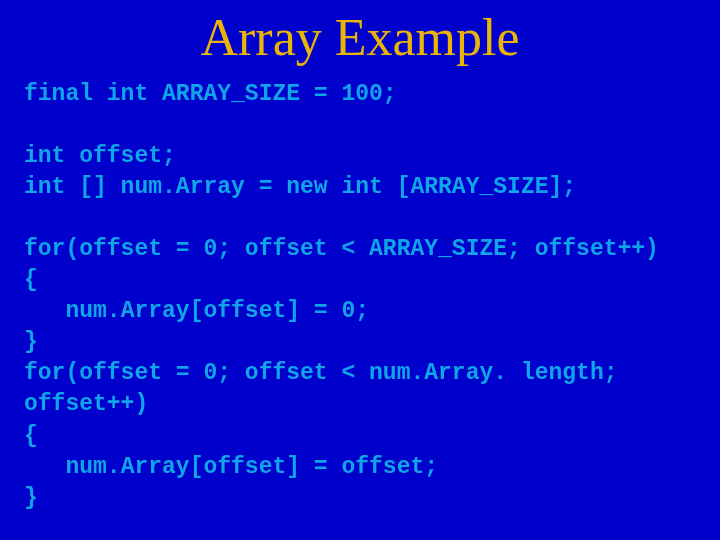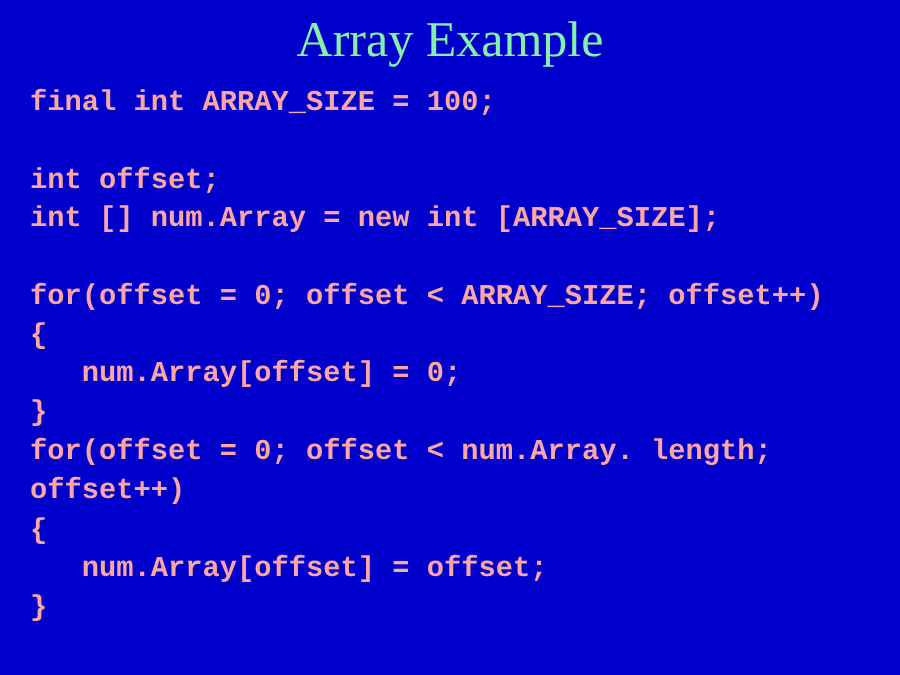--- a/index.html
+++ b/index.html
@@ -12,31 +12,31 @@
   }
   .slide {
     width: 720px;
     height: 540px;
     background: #0000CC;
     box-sizing: border-box;
     padding: 0;
   }
   .title {
     font-family: "Times New Roman", Times, serif;
-    font-size: 40px;
-    color: #86efac;
+    font-size: 52px;
+    color: #eab308;
     text-align: center;
     padding-top: 8px;
     padding-bottom: 12px;
   }
   .code {
     font-family: "Courier New", Courier, monospace;
     font-size: 23px;
     font-weight: bold;
-    color: #fca5a5;
+    color: #0ea5e9;
     white-space: pre-wrap;
     line-height: 1.35;
     padding-left: 24px;
     padding-right: 24px;
   }
 </style>
 </head>
 <body>
 
 <div class="slide">

